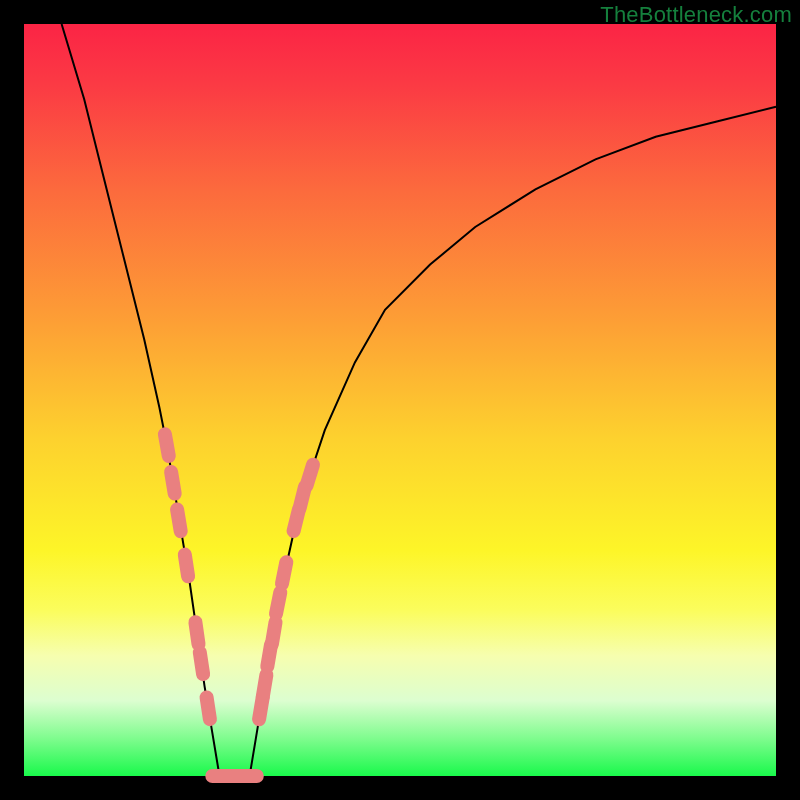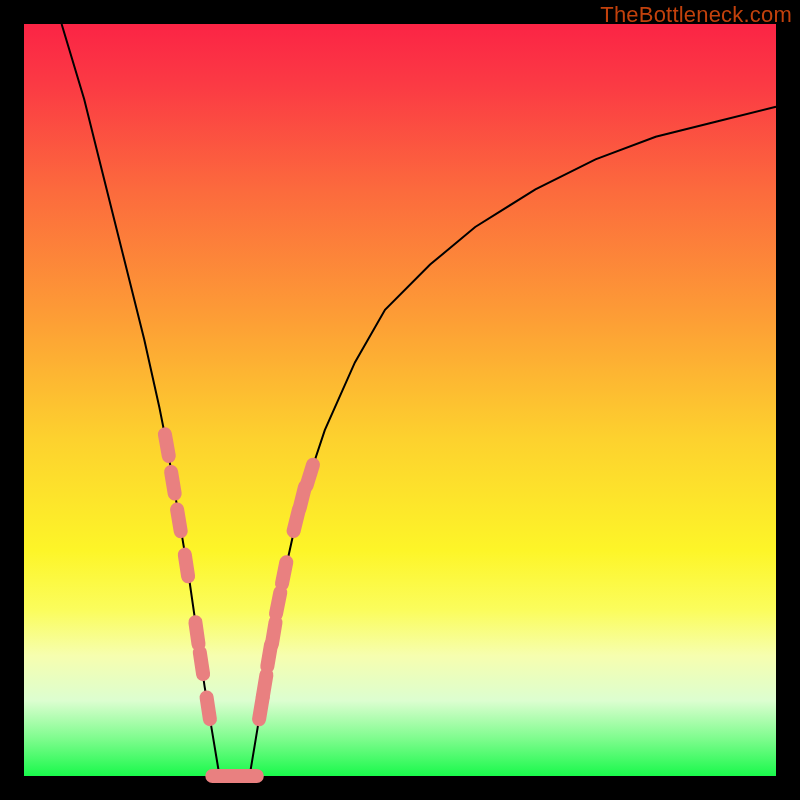--- a/index.html
+++ b/index.html
@@ -36,21 +36,21 @@
       #f6feaf 84%,
       #dcfed0 90%,
       #7ffc8e 95%,
       #19f94b 100%
     );
   }
   .watermark {
     position: absolute;
     top: 2px;
     right: 8px;
-    color: #c2410c;
+    color: #15803d;
     font-size: 22px;
     font-weight: 500;
     letter-spacing: 0.2px;
     user-select: none;
   }
   svg.overlay {
     position: absolute;
     left: 24px;
     top: 24px;
     width: 752px;

